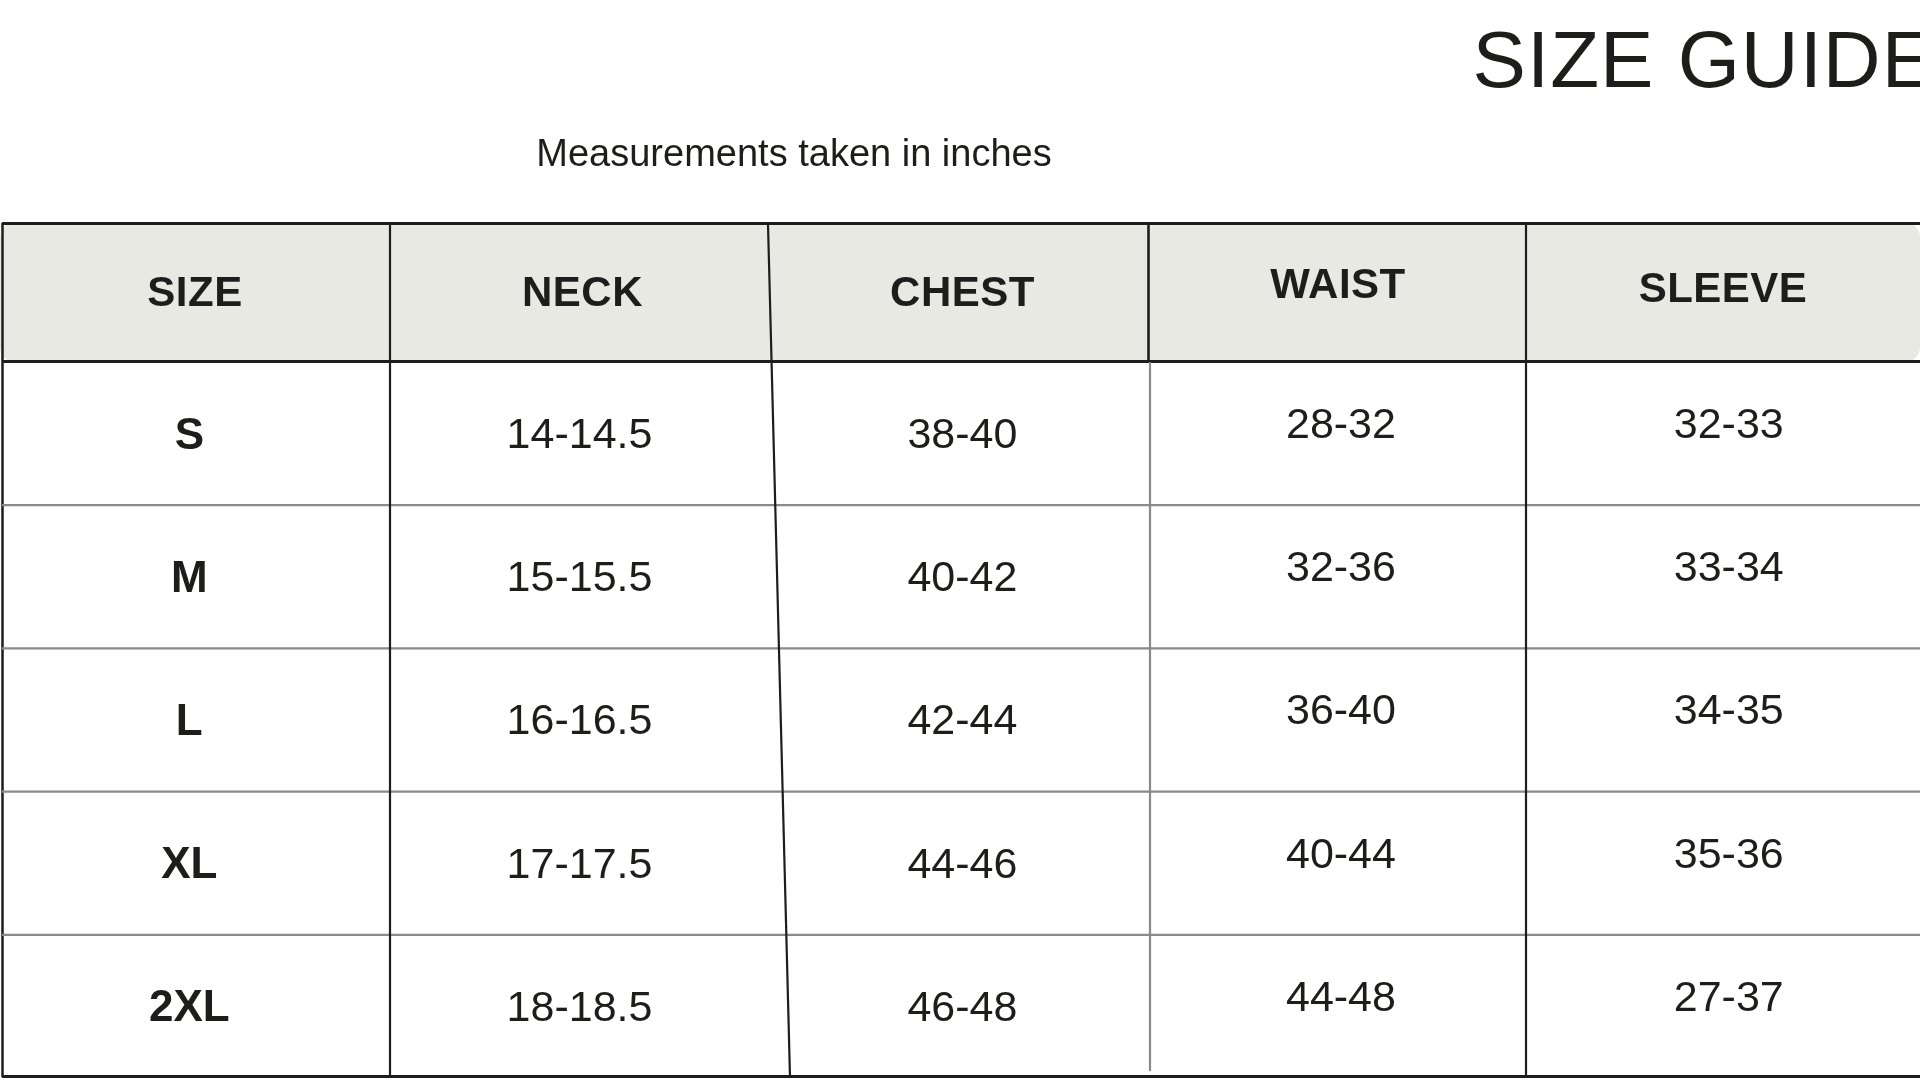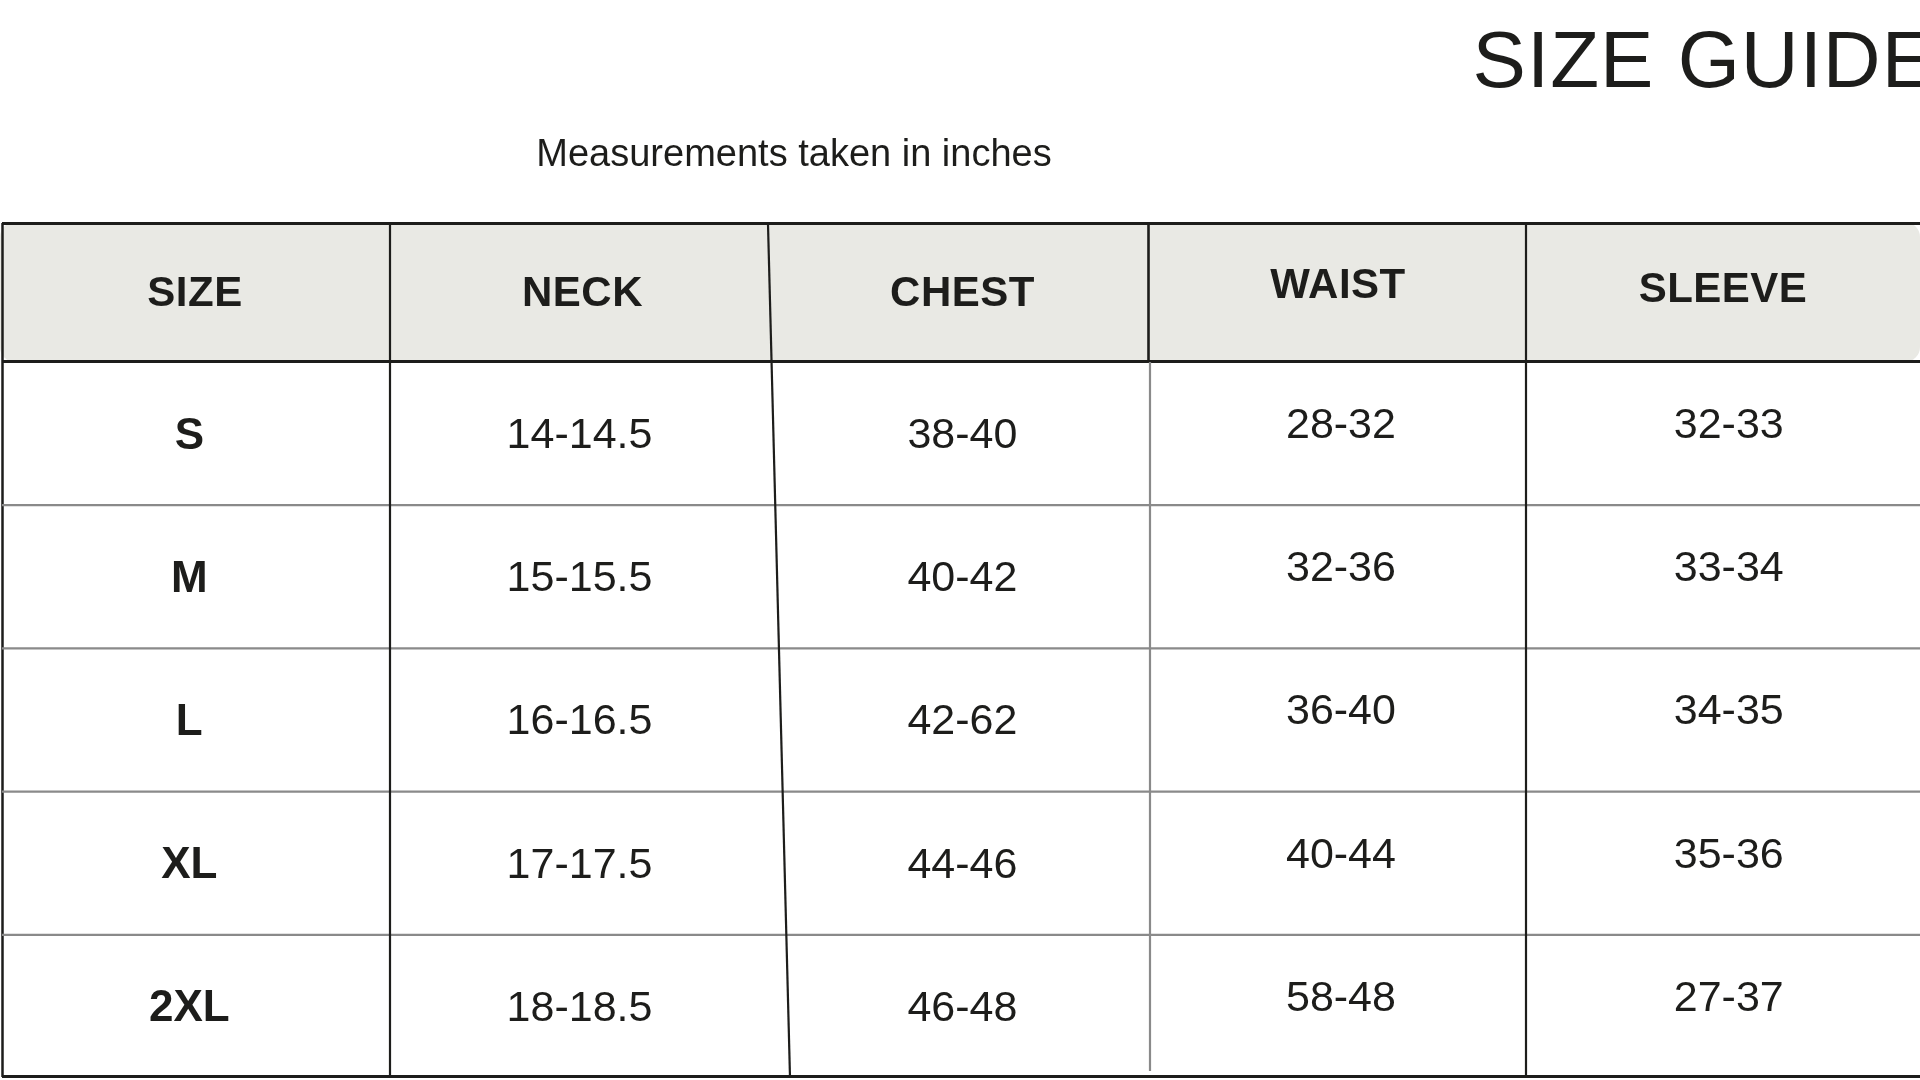--- a/index.html
+++ b/index.html
@@ -80,38 +80,38 @@
       <div class="cell size-cell c0">M</div>
       <div class="cell val c1">15-15.5</div>
       <div class="cell val c2">40-42</div>
       <div class="cell val c3 up10">32-36</div>
       <div class="cell val c4 up10">33-34</div>
     </div>
 
     <div class="row data">
       <div class="cell size-cell c0">L</div>
       <div class="cell val c1">16-16.5</div>
-      <div class="cell val c2">42-62</div>
+      <div class="cell val c2">42-44</div>
       <div class="cell val c3 up10">36-40</div>
       <div class="cell val c4 up10">34-35</div>
     </div>
 
     <div class="row data">
       <div class="cell size-cell c0">XL</div>
       <div class="cell val c1">17-17.5</div>
       <div class="cell val c2">44-46</div>
       <div class="cell val c3 up10">40-44</div>
       <div class="cell val c4 up10">35-36</div>
     </div>
 
     <div class="row data">
       <div class="cell size-cell c0">2XL</div>
       <div class="cell val c1">18-18.5</div>
       <div class="cell val c2">46-48</div>
-      <div class="cell val c3 up10">58-48</div>
+      <div class="cell val c3 up10">44-48</div>
       <div class="cell val c4 up10">27-37</div>
     </div>
 
     <svg class="grid" viewBox="0 0 1920 856" xmlns="http://www.w3.org/2000/svg">
 
       <line class="dark" x1="2" y1="1.5" x2="1920" y2="1.5" stroke-width="3"></line>
       <line class="dark" x1="2.5" y1="1" x2="2.5" y2="855" stroke-width="2.5"></line>
       <line class="dark" x1="2" y1="854.5" x2="1920" y2="854.5" stroke-width="3"></line>
 
       <line class="dark" x1="2" y1="139.5" x2="1920" y2="139.5" stroke-width="3"></line>

